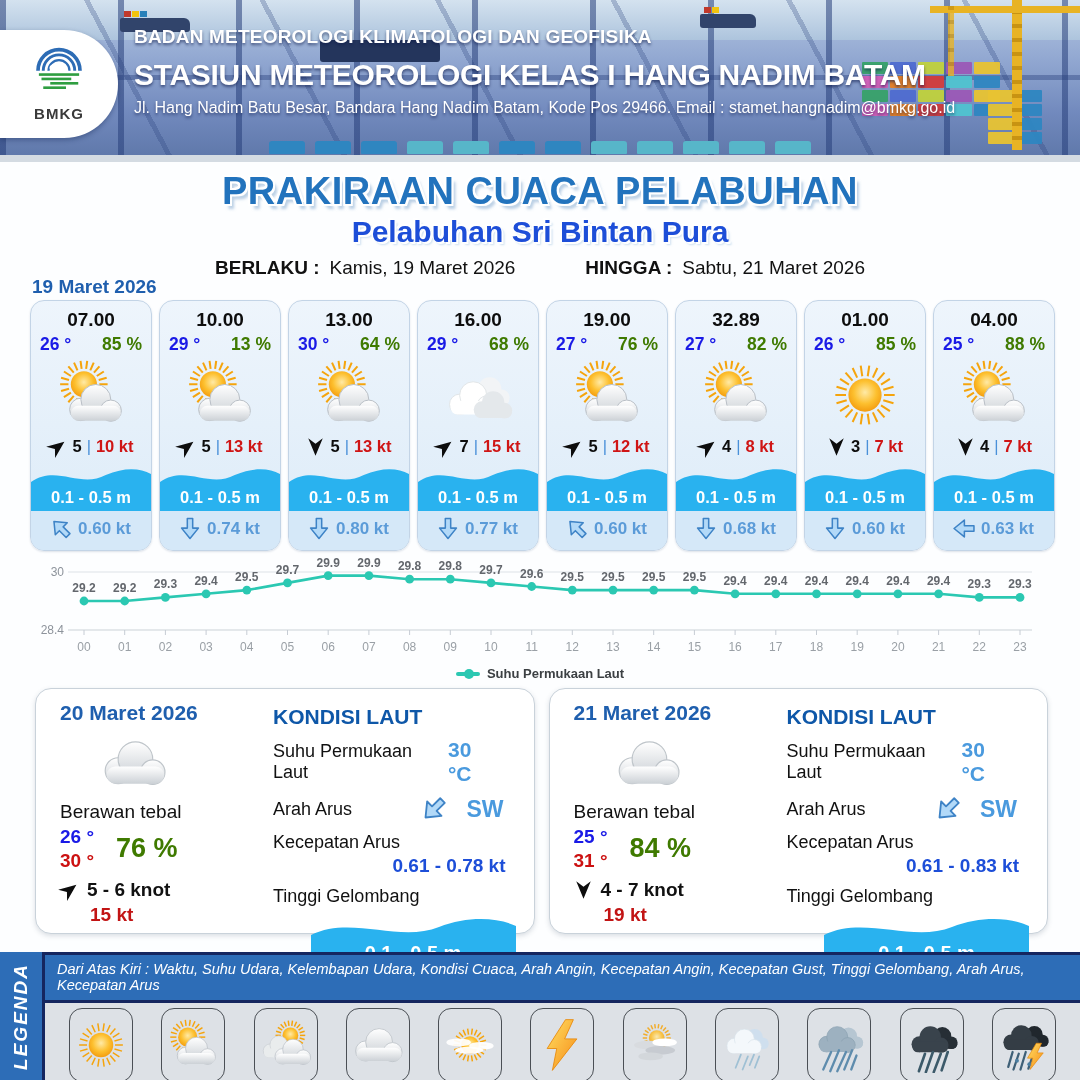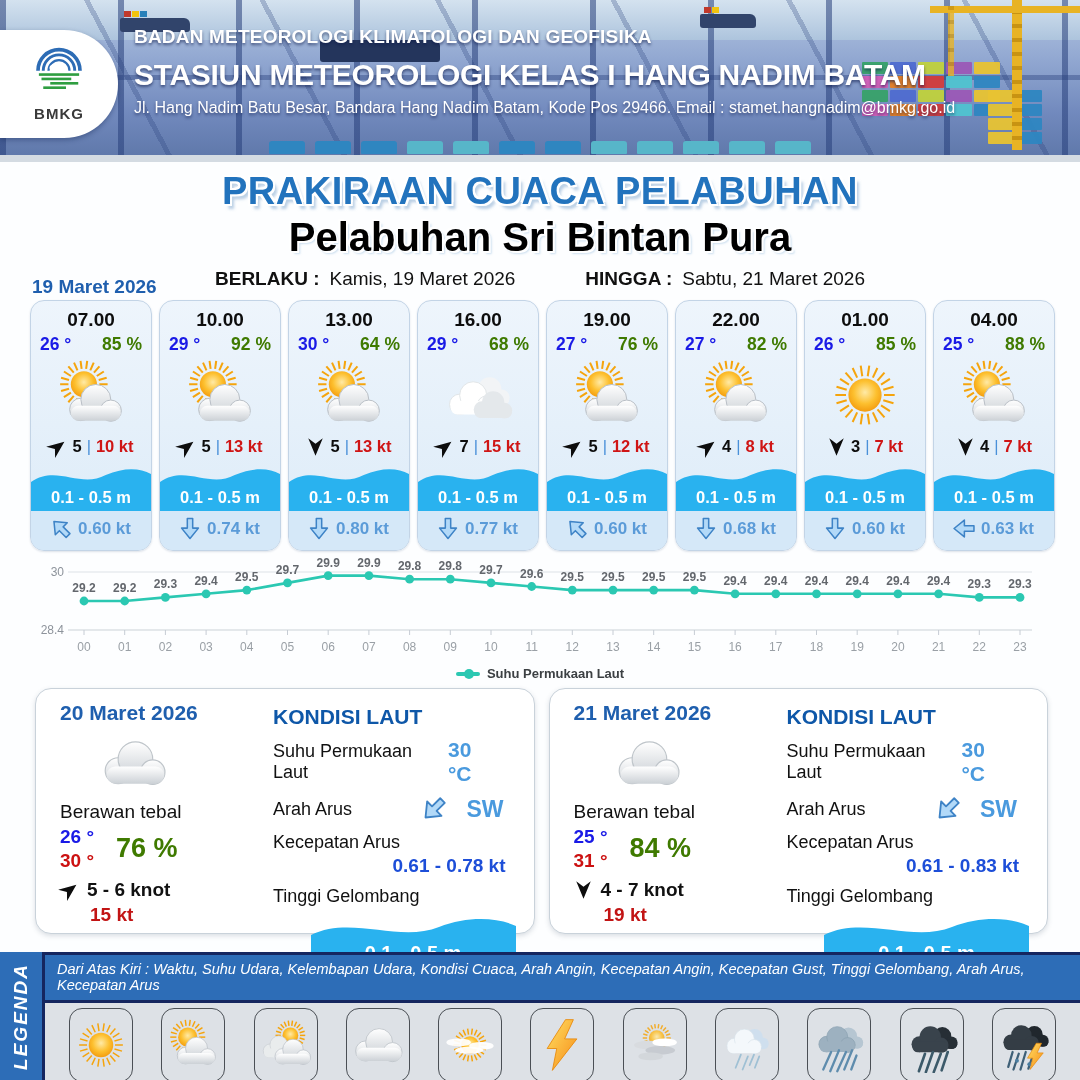--- a/index.html
+++ b/index.html
@@ -32,21 +32,21 @@
   .logo-pill .bmkg-text{font-size:15px;font-weight:bold;color:#3a3a3a;letter-spacing:1px;margin-top:-2px;}
   .hero-text{position:absolute;left:134px;top:26px;z-index:4;color:#fff;text-shadow:0 2px 3px rgba(12,24,70,.6);}
   .hero-agency{font-size:19px;font-weight:bold;letter-spacing:.2px;}
   .hero-station{font-size:30px;font-weight:bold;letter-spacing:-.3px;margin-top:10px;}
   .hero-address{font-size:16px;margin-top:7px;font-weight:400;}
 
   
   .title-wrap{position:absolute;top:170px;left:0;width:1080px;text-align:center;}
   .main-title{font-size:38px;font-weight:800;color:#2273bd;letter-spacing:.5px;
       text-shadow:2px 2px 0 #fff,-2px 2px 0 #fff,2px -2px 0 #fff,-2px -2px 0 #fff,4px 5px 3px rgba(140,175,210,.6);}
-  .sub-title{font-size:40px;font-weight:bold;color:#000000;margin-top:2px;
+  .sub-title{font-size:30px;font-weight:bold;color:#1d4ed8;margin-top:2px;
       text-shadow:2px 2px 0 #fff,-2px -2px 0 #fff,3px 3px 2px rgba(160,195,225,.5);}
   .validity{display:flex;justify-content:center;gap:70px;margin-top:8px;font-size:19px;color:#111;}
   .validity b{font-weight:bold;}
   .validity span.val{margin-left:10px;font-weight:400;}
 
   
   .date-label{position:absolute;left:32px;top:276px;font-size:19px;font-weight:bold;color:#1f5fae;}
   .cards-row{position:absolute;top:300px;left:30px;width:1025px;display:grid;grid-template-columns:repeat(8,1fr);gap:7px;}
   .fcard{height:249px;background:linear-gradient(#eef5fc,#dcebf8);border:1px solid #c3d4e6;border-radius:14px;
          overflow:hidden;display:flex;flex-direction:column;box-shadow:0 1px 2px rgba(40,70,110,.15);position:relative;}
@@ -287,21 +287,21 @@
               <path d="M9.5 2 h7 v12.5 h7.5 L13 28 L2 14.5 h7.5 Z" fill="#b2d9f8" stroke="#3e83c6" stroke-width="2" stroke-linejoin="round"></path>
             </svg>
           </span>
         <span class="fc-cur">0.60 kt</span>
       </div>
       </div>
       <div class="fcard">
       <div class="fc-time">10.00</div>
       <div class="fc-th">
         <span class="fc-temp">29 °</span>
-        <span class="fc-hum">92 %</span>
+        <span class="fc-hum">13 %</span>
       </div>
       <div class="fc-icon">
           <svg viewBox="0 0 64 64" width="76" height="76">
             <defs>
     <radialGradient id="gs2" cx="50%" cy="42%" r="62%">
       <stop offset="0%" stop-color="#ffeaa6"></stop>
                 <stop offset="55%" stop-color="#fdc02f"></stop>
                 <stop offset="100%" stop-color="#f2970a"></stop>
     </radialGradient>
     <linearGradient id="gc2" x1="0" y1="0" x2="0" y2="1">
@@ -589,21 +589,21 @@
       <div class="fc-current">
         <span class="ic-wrap">
             <svg viewBox="0 0 26 30" width="20" height="23" style="transform:rotate(135deg)">
               <path d="M9.5 2 h7 v12.5 h7.5 L13 28 L2 14.5 h7.5 Z" fill="#b2d9f8" stroke="#3e83c6" stroke-width="2" stroke-linejoin="round"></path>
             </svg>
           </span>
         <span class="fc-cur">0.60 kt</span>
       </div>
       </div>
       <div class="fcard">
-      <div class="fc-time">22.00</div>
+      <div class="fc-time">32.89</div>
       <div class="fc-th">
         <span class="fc-temp">27 °</span>
         <span class="fc-hum">82 %</span>
       </div>
       <div class="fc-icon">
           <svg viewBox="0 0 64 64" width="76" height="76">
             <defs>
     <radialGradient id="gs6" cx="50%" cy="42%" r="62%">
       <stop offset="0%" stop-color="#ffeaa6"></stop>
                 <stop offset="55%" stop-color="#fdc02f"></stop>

